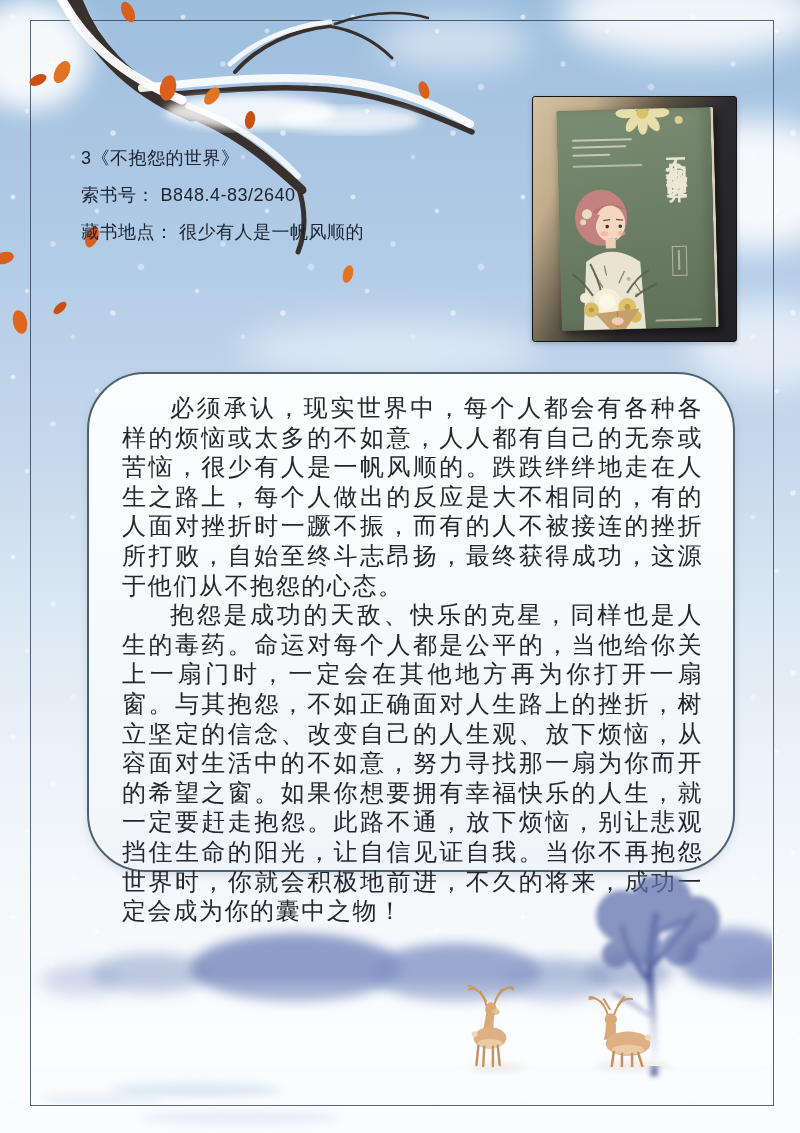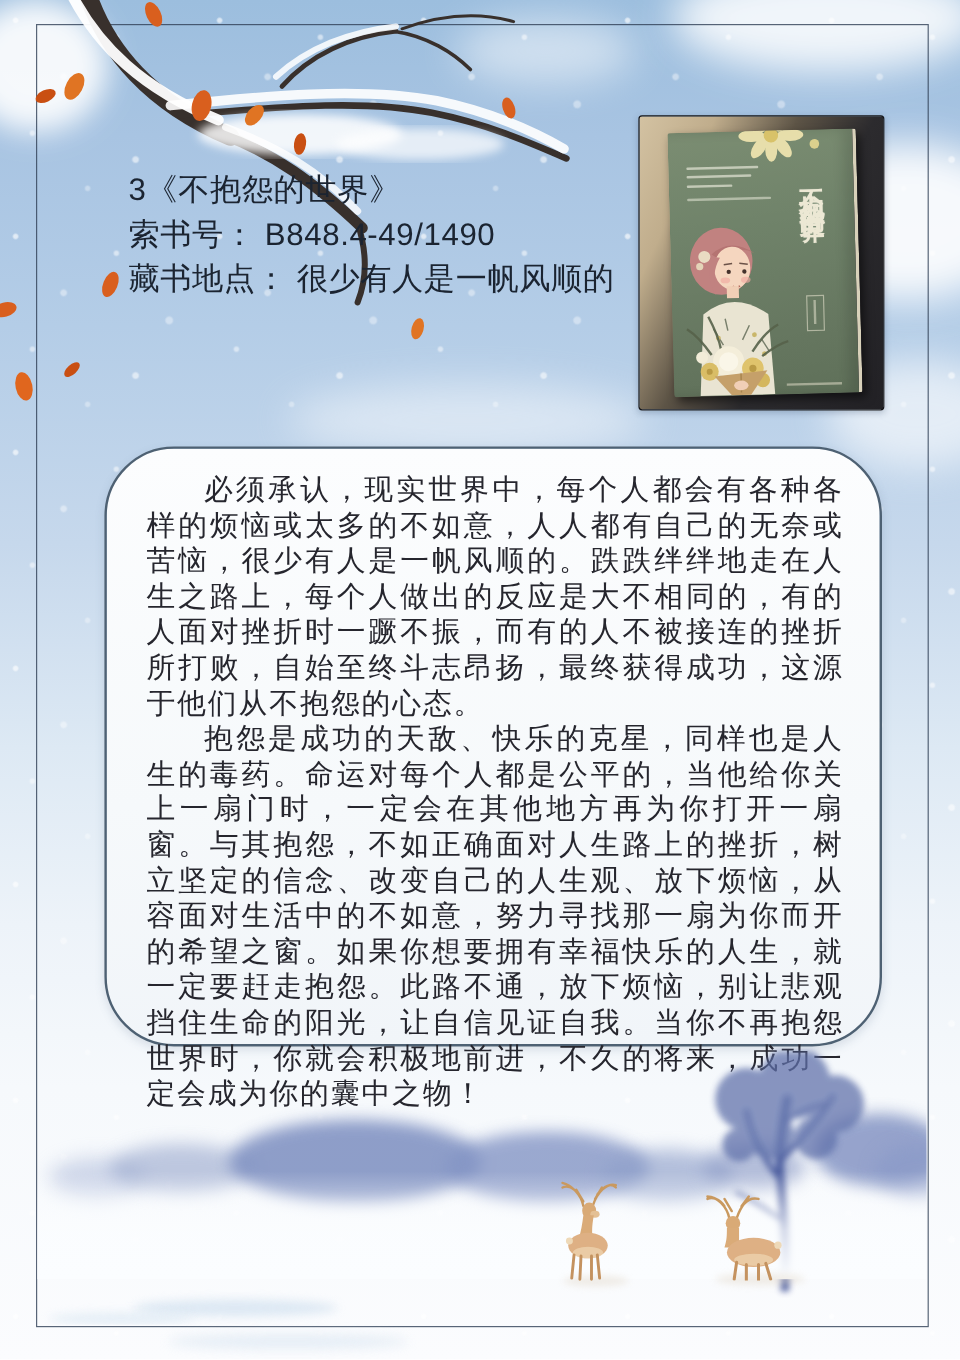--- a/index.html
+++ b/index.html
@@ -19,21 +19,21 @@
   .cloud{position:absolute;background:#ffffff;border-radius:50%;filter:blur(16px);}
   .c1{left:560px;top:-30px;width:260px;height:90px;opacity:.85;}
   .c2{left:660px;top:120px;width:190px;height:130px;opacity:.9;}
   .c3{left:380px;top:15px;width:150px;height:55px;opacity:.5;}
   .c4{left:-30px;top:0px;width:120px;height:110px;opacity:.9;filter:blur(12px);}
   .c5{left:690px;top:300px;width:150px;height:90px;opacity:.6;}
   .c6{left:240px;top:320px;width:300px;height:60px;opacity:.45;}
   .frame{position:absolute;left:30px;top:20px;width:742px;height:1084px;
     border:1px solid rgba(47,62,85,.8);}
   .branch{position:absolute;left:0;top:0;}
-  .book-info{position:absolute;left:107px;top:140px;font-size:26px;line-height:37px;
+  .book-info{position:absolute;left:81px;top:140px;font-size:18px;line-height:37px;
     color:#1b2431;letter-spacing:.5px;}
   .photo{position:absolute;left:532px;top:96px;width:203px;height:244px;
     border:1px solid #141417;border-radius:3px;overflow:hidden;
     background:linear-gradient(115deg,#d3c2a2 0%,#c0ad8c 20%,#5d5446 42%,#2c2b2e 62%,#222125 100%);
     box-shadow:0 2px 5px rgba(40,60,90,.25);}
   .book{position:absolute;left:13%;top:5%;width:76%;height:90%;
     background:linear-gradient(172deg,#7b8d72 0%,#70836a 35%,#667760 75%,#5f7059 100%);
     transform:rotate(-1.5deg);border-radius:2px;border-right:3px solid #d8d1ba;
     box-shadow:3px 4px 8px rgba(0,0,0,.55), inset -8px 0 10px rgba(0,0,0,.12);overflow:hidden;}
   .cover-art{position:absolute;left:0;top:0;width:100%;height:100%;}
@@ -47,21 +47,21 @@
   .cl4{left:10%;top:25%;width:70px;opacity:.8;}
   .author-box{position:absolute;right:18%;top:63%;width:13px;height:28px;
     border:1px solid rgba(238,234,214,.55);}
   .author-box i{display:block;width:2px;height:20px;margin:3px auto 0;background:rgba(238,234,214,.5);}
   .pub-line{position:absolute;right:9%;bottom:3%;width:46px;height:2px;background:rgba(222,218,198,.55);}
   .textbox{position:absolute;left:87px;top:372px;width:648px;height:500px;box-sizing:border-box;
     border:2px solid #4e6173;border-radius:58px;
     background:linear-gradient(180deg,#fcfdfe 0%,#f6f9fb 60%,#f1f5f9 100%);
     box-shadow:0 3px 8px rgba(90,110,140,.18);padding:21px 30px 0 33px;}
   .textbox p{margin:0;text-indent:2em;text-align:justify;
-    font-family:Liberation Serif, serif;
+    font-family:Liberation Mono, monospace;
     font-size:24px;line-height:29.6px;letter-spacing:1.6px;color:#26262e;}
   .scene{position:absolute;left:31px;top:858px;width:741px;height:246px;overflow:hidden;}
   .tree{position:absolute;border-radius:50%;}
   .t1{left:60px;top:95px;width:120px;height:42px;background:#97a6cc;filter:blur(7px);opacity:.6;}
   .t2{left:160px;top:75px;width:210px;height:70px;background:#7c8ec0;filter:blur(6px);opacity:.85;}
   .t3{left:340px;top:85px;width:170px;height:60px;background:#8495c5;filter:blur(6px);opacity:.8;}
   .t4{left:470px;top:100px;width:110px;height:45px;background:#8fa0ca;filter:blur(7px);opacity:.65;}
   .t5{left:555px;top:95px;width:85px;height:40px;background:#8897c4;filter:blur(7px);opacity:.6;}
   .t6{left:648px;top:70px;width:110px;height:62px;background:#7d8ec0;filter:blur(6px);opacity:.8;}
   .t7{left:698px;top:95px;width:70px;height:45px;background:#8a9ac8;filter:blur(7px);opacity:.7;}
@@ -130,21 +130,21 @@
       <ellipse cx="348" cy="274" rx="5" ry="9" fill="#e07423" transform="rotate(15 348 274)"></ellipse>
       <ellipse cx="92" cy="237" rx="6" ry="11" fill="#d95f1e" transform="rotate(22 92 237)"></ellipse>
       <ellipse cx="20" cy="322" rx="7" ry="12" fill="#e0661e" transform="rotate(-12 20 322)"></ellipse>
       <ellipse cx="60" cy="308" rx="4" ry="8" fill="#c94f12" transform="rotate(48 60 308)"></ellipse>
       <ellipse cx="4" cy="258" rx="6" ry="10" fill="#d95f1e" transform="rotate(75 4 258)"></ellipse>
     </g>
   </svg>
 
   <div class="book-info">
     <div>3《不抱怨的世界》</div>
-    <div>索书号： B848.4-49/1490</div>
+    <div>索书号： B848.4-83/2640</div>
     <div>藏书地点： 很少有人是一帆风顺的</div>
   </div>
 
   <div class="photo">
     <div class="book">
       <svg class="cover-art" viewBox="0 0 154 220" preserveAspectRatio="none">
         <g>
           <g fill="#eee3ae" opacity=".95">
             <ellipse cx="86" cy="-12" rx="5" ry="11"></ellipse>
             <ellipse cx="74" cy="-8" rx="5" ry="11" transform="rotate(-40 74 -8)"></ellipse>

